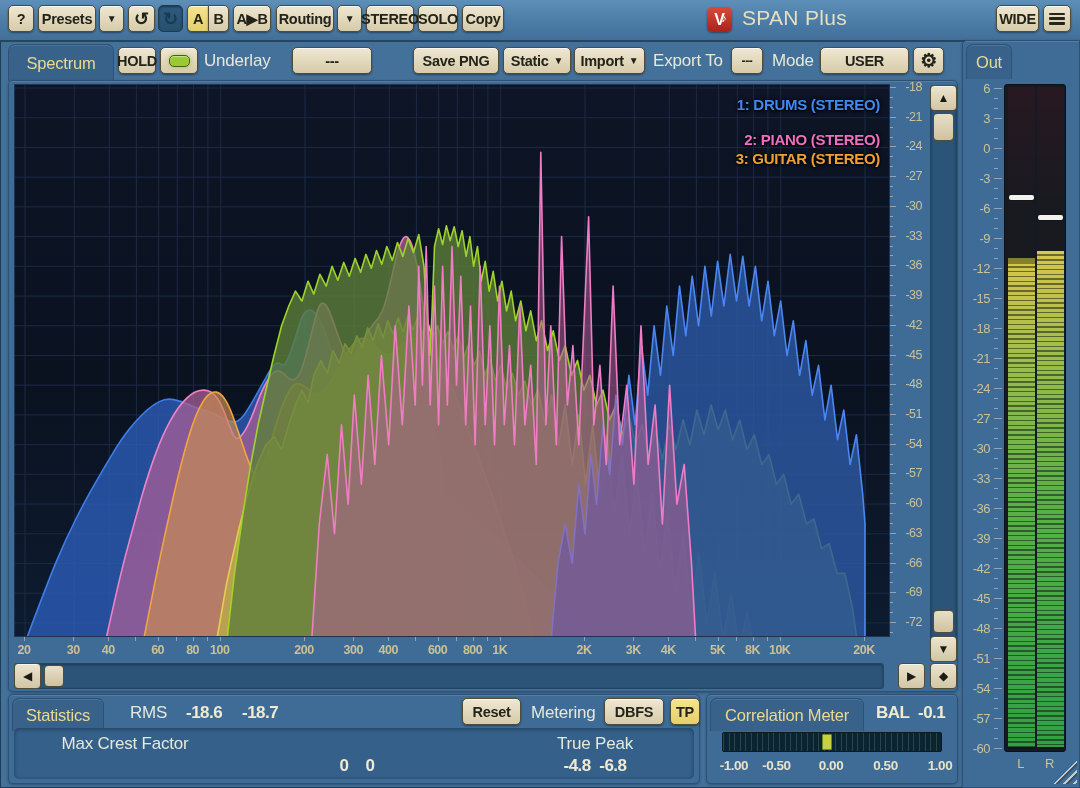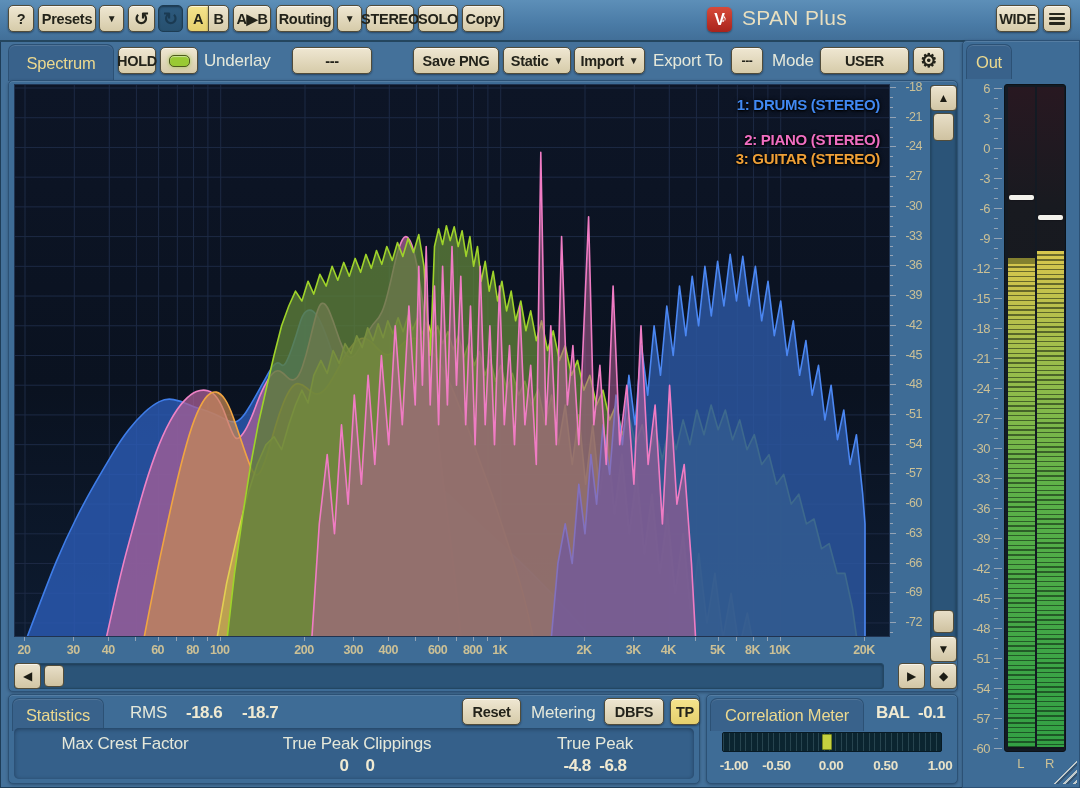--- a/index.html
+++ b/index.html
@@ -458,21 +458,20 @@
   <div class="lbl" style="left:130px;top:703px;">RMS</div>
   <div class="num" style="left:186px;top:703px;">-18.6</div>
   <div class="num" style="left:242px;top:703px;">-18.7</div>
   <div class="btn" style="left:462px;top:698px;width:59px;">Reset</div>
   <div class="lbl" style="left:531px;top:703px;">Metering</div>
   <div class="btn" style="left:604px;top:698px;width:60px;">DBFS</div>
   <div class="btn yellow" style="left:670px;top:698px;width:30px;">TP</div>
   <div class="abs" style="left:14px;top:728px;width:680px;height:51px;background:#35608a;border-radius:5px;box-shadow:inset 0 1px 4px rgba(0,10,25,.4);"></div>
 
   <div class="lbl" style="left:25px;top:734px;width:200px;text-align:center;">Max Crest Factor</div>
-  <div class="lbl" style="left:257px;top:734px;width:200px;text-align:center;">True Peak Clippings</div>
   <div class="num" style="left:257px;top:756px;width:200px;text-align:center;">
     <span>0</span>&nbsp;&nbsp;&nbsp;&nbsp;<span>0</span>
   </div>
   <div class="lbl" style="left:495px;top:734px;width:200px;text-align:center;">True Peak</div>
   <div class="num" style="left:495px;top:756px;width:200px;text-align:center;">
     <span>-4.8</span>&nbsp;&nbsp;<span>-6.8</span>
   </div>
 
   <div class="panel" style="left:706px;top:694px;width:252px;height:90px;"></div>
   <div class="tab" style="left:710px;top:698px;width:154px;height:33px;">Correlation Meter</div>

